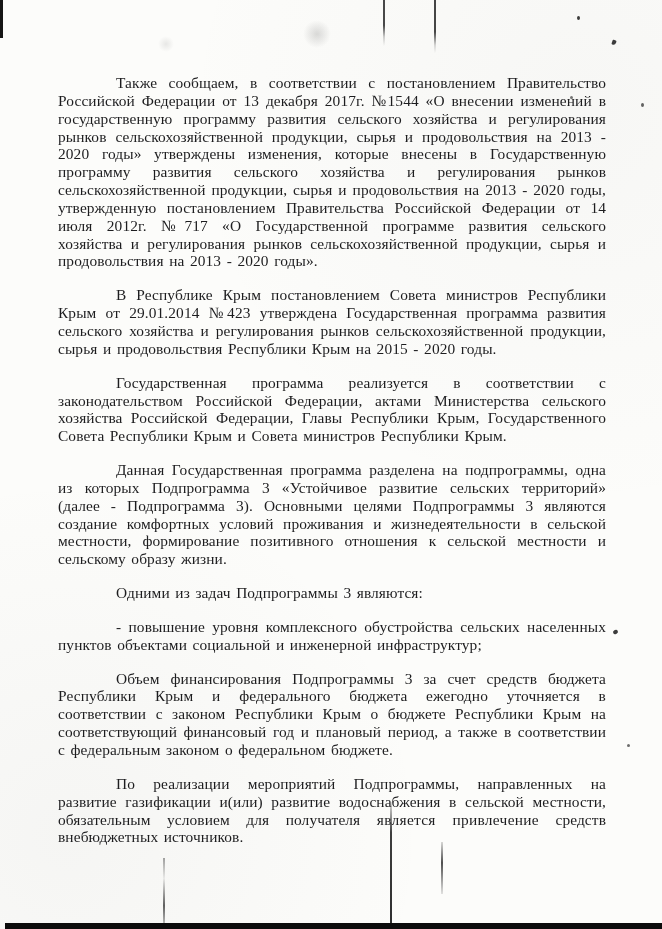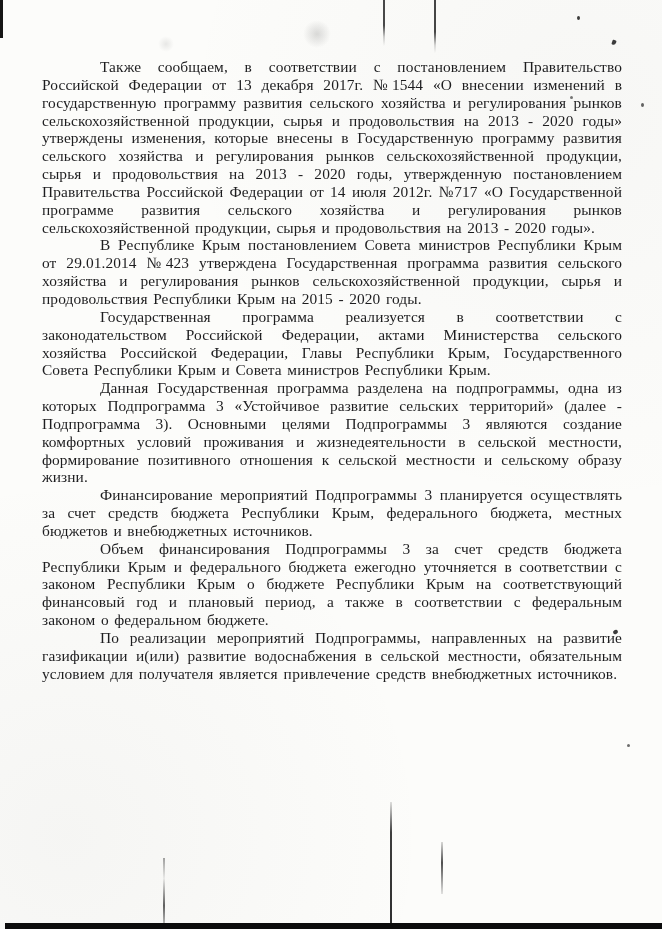--- a/index.html
+++ b/index.html
@@ -29,21 +29,21 @@
     width: 580px;
     color: #1d1d1f;
     font-size: 15.4px;
     line-height: 17.85px;
     text-align: justify;
     letter-spacing: 0.1px;
     word-spacing: 1.6px;
     hyphens: none;
   }
   .para {
-    margin: 0;
+    margin: 16px;
     text-indent: 58px;
   }
   .seg-bold {
     font-weight: normal;
     letter-spacing: 0.3px;
   }
   
   .artifact { position: absolute; pointer-events: none; }
   .edge-left-bar {
     left: 0; top: 0; width: 3px; height: 38px;
@@ -85,21 +85,22 @@
 </head>
 <body>
 
 <div class="page">
 
   <div class="doc-body">
       <p class="para"><span>Также сообщаем, в соответствии с постановлением Правительство Российской Федерации от 13 декабря 2017г. №1544 «О внесении изменений в государственную программу развития сельского хозяйства и регулирования рынков сельскохозяйственной продукции, сырья и продовольствия на 2013 - 2020 годы» утверждены изменения, которые внесены в Государственную программу развития сельского хозяйства и регулирования рынков сельскохозяйственной продукции, сырья и продовольствия на 2013 - 2020 годы, утвержденную постановлением Правительства Российской Федерации от 14 июля 2012г. №717 «О Государственной программе развития сельского хозяйства и регулирования рынков сельскохозяйственной продукции, сырья и продовольствия на 2013 - 2020 годы».</span></p>
       <p class="para"><span>В Республике Крым постановлением Совета министров Республики Крым от 29.01.2014 №423 утверждена Государственная программа развития сельского хозяйства и регулирования рынков сельскохозяйственной продукции, сырья и продовольствия Республики Крым на 2015 - 2020 годы.</span></p>
       <p class="para"><span>Государственная программа реализуется в соответствии с законодательством Российской Федерации, актами Министерства сельского хозяйства Российской Федерации, Главы Республики Крым, Государственного Совета Республики Крым и Совета министров Республики Крым.</span></p>
       <p class="para"><span>Данная Государственная программа разделена на подпрограммы, одна из которых Подпрограмма 3 «Устойчивое развитие сельских территорий» (далее - Подпрограмма 3). Основными целями Подпрограммы 3 являются создание комфортных условий проживания и жизнедеятельности в сельской местности, формирование позитивного отношения к сельской местности и сельскому образу жизни.</span></p>
-      <p class="para"><span>Финансирование мероприятий Подпрограммы 3 планируется осуществлять за счет средств бюджета Республики Крым, федерального бюджета, местных бюджетов и внебюджетных источников.</span></p>
+      <p class="para"><span>Одними из задач Подпрограммы 3 являются:</span></p>
+      <p class="para"><span>- повышение уровня комплексного обустройства сельских населенных пунктов объектами социальной и инженерной инфраструктур;</span></p>
       <p class="para"><span>Объем финансирования Подпрограммы 3 за счет средств бюджета Республики Крым и федерального бюджета ежегодно уточняется в соответствии с законом Республики Крым о бюджете Республики Крым на соответствующий финансовый год и плановый период, а также в соответствии с федеральным законом о федеральном бюджете.</span></p>
       <p class="para"><span>По реализации мероприятий Подпрограммы, направленных на развитие газификации и(или) развитие водоснабжения в сельской местности, обязательным условием для получателя </span><span class="seg-bold">является привлечение</span><span> средств внебюджетных источников.</span></p>
     </div>
 
   <div class="artifact edge-left-bar"></div>
   <div class="artifact top-line-1"></div>
   <div class="artifact top-line-2"></div>
   <div class="artifact bottom-line-1"></div>
   <div class="artifact bottom-line-2"></div>
   <div class="artifact bottom-line-3"></div>

